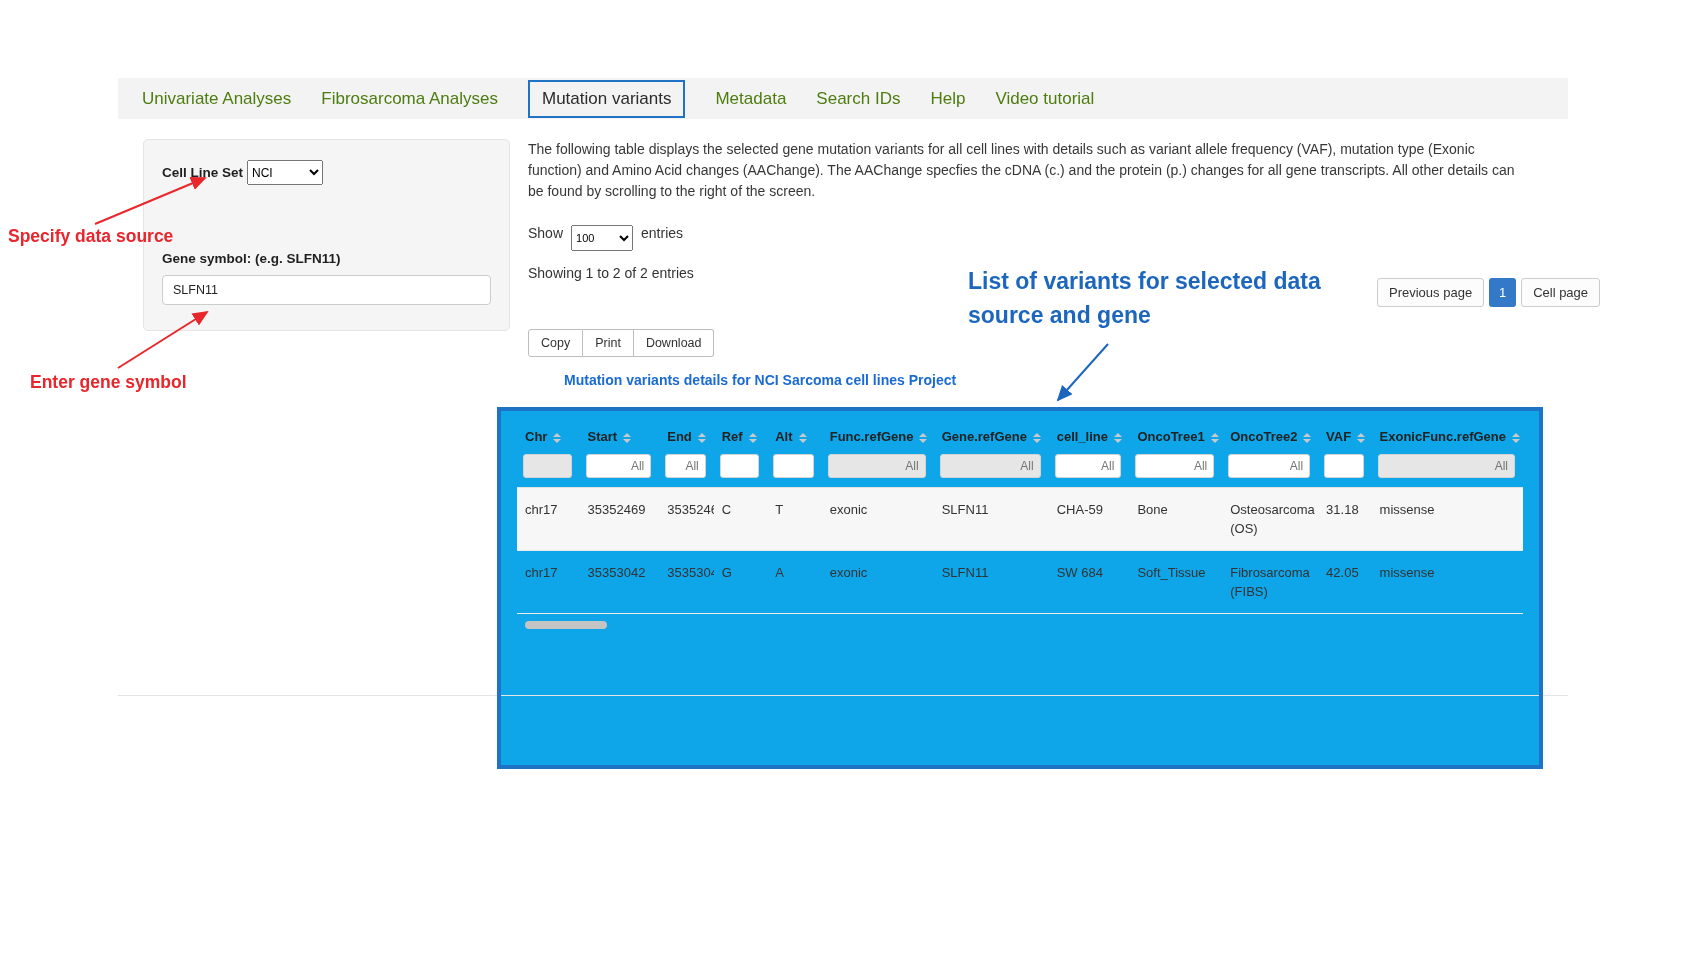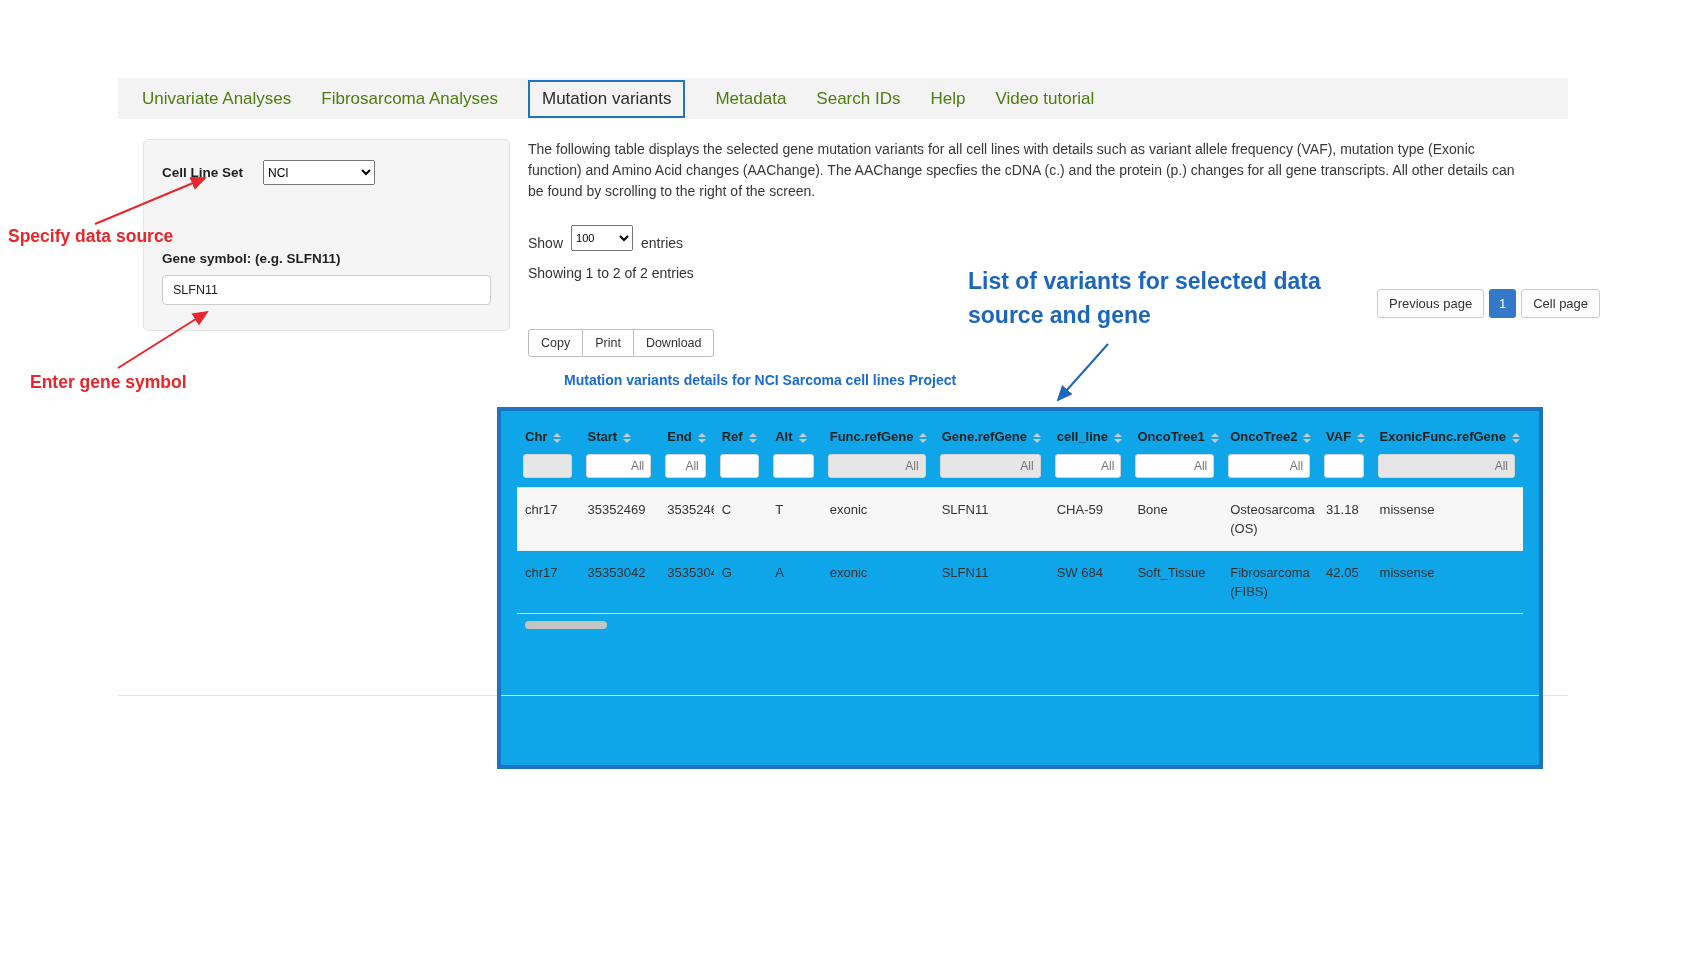--- a/index.html
+++ b/index.html
@@ -22,55 +22,55 @@
     background:#f3f3f3;display:flex;align-items:center;padding-left:24px;gap:30px;
   }
   .tab{font-size:17px;color:#4d7c0f;cursor:pointer;white-space:nowrap;}
   .tab.active{border:2px solid var(--accent-blue);padding:7px 12px;color:#2b2b2b;}
 
   
   .well{
     position:absolute;left:143px;top:139px;width:367px;height:192px;
     background:#f5f5f5;border:1px solid #e4e4e4;border-radius:5px;padding:20px 18px;
   }
-  .cls-row{display:flex;align-items:center;gap:20px;}
+  .cls-row{display:flex;align-items:center;gap:4px;}
   .b-label{font-weight:bold;font-size:13.5px;color:#1f1f1f;}
-  .cls-select{width:112px;height:25px;font-size:12px;font-family:"Liberation Sans",sans-serif;}
+  .cls-select{width:76px;height:25px;font-size:12px;font-family:"Liberation Sans",sans-serif;}
   .gene-label{display:block;margin-top:66px;}
   .gene-input{
     margin-top:9px;width:100%;height:30px;border:1px solid #ccc;border-radius:4px;
     padding:0 10px;font-size:12.5px;color:#222;background:#fff;
     font-family:"Liberation Sans",sans-serif;
   }
 
   
   .red-note{position:absolute;font-weight:bold;font-size:17.5px;color:var(--annotation-red);white-space:nowrap;}
   .blue-note{
     position:absolute;left:925px;top:264px;width:400px;
     font-size:23px;font-weight:bold;color:var(--annotation-blue);line-height:34px;margin-left:43px;
   }
   .arrow{position:absolute;pointer-events:none;}
 
   
   .desc{position:absolute;left:528px;top:139px;width:1000px;font-size:14px;color:#373737;line-height:21px;}
-  .show-row{position:absolute;left:528px;top:225px;display:flex;align-items:flex-end;gap:8px;font-size:14px;color:#333;}
+  .show-row{position:absolute;left:528px;top:225px;display:flex;align-items:flex-start;gap:8px;font-size:14px;color:#333;}
   .entries-select{width:62px;height:26px;font-size:11px;font-family:"Liberation Sans",sans-serif;}
   .showing{position:absolute;left:528px;top:265px;font-size:14px;color:#333;}
   .btn-group{position:absolute;left:528px;top:329px;display:flex;}
   .dt-btn{
     font-size:12.5px;color:#333;background:#fff;border:1px solid #bdbdbd;
     padding:6px 12px;cursor:pointer;font-family:"Liberation Sans",sans-serif;text-align:center;
   }
   .dt-btn + .dt-btn{border-left:none;}
   .dt-btn:first-child{border-radius:3px 0 0 3px;}
   .dt-btn:last-child{border-radius:0 3px 3px 0;}
   .table-title{position:absolute;left:528px;top:372px;font-size:14px;font-weight:bold;color:var(--link-blue);cursor:pointer;margin-left:36px;}
 
   
-  .pagination{position:absolute;left:1330px;top:289px;display:flex;align-items:flex-start;padding-left:47px;}
+  .pagination{position:absolute;left:1330px;top:278px;display:flex;align-items:flex-start;padding-left:47px;}
   .page-btn{
     font-size:13px;color:#333;background:#fcfcfc;border:1px solid #ccc;border-radius:3px;
     padding:6px 11px;cursor:pointer;font-family:"Liberation Sans",sans-serif;
   }
   .page-num{
     width:27px;height:29px;background:var(--active-page-bg);color:#fff;font-size:13px;
     display:flex;align-items:center;justify-content:center;border-radius:3px;margin:0 5px;cursor:pointer;
   }
 
   

